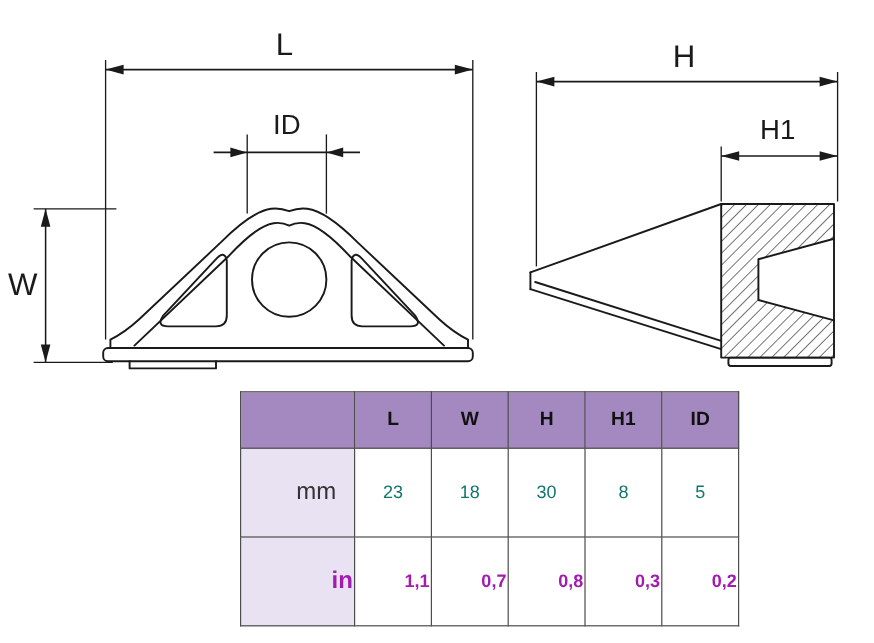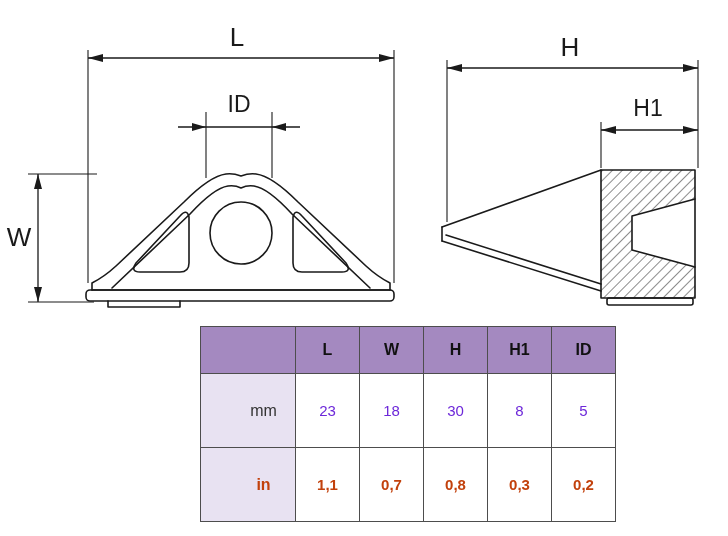--- a/index.html
+++ b/index.html
@@ -18,25 +18,25 @@
   .thin{stroke:var(--line);fill:none;stroke-width:1.1;}
   .dim{stroke:var(--line);fill:none;stroke-width:1.3;}
   .head{fill:var(--line);stroke:none;}
   .hatch-line{stroke:var(--line);stroke-width:1;}
   .dim-label{fill:var(--line);font-family:"Liberation Sans",sans-serif;font-size:26px;}
   .dim-label.small{font-size:23px;}
 
   
   .spec-table{position:absolute;left:200px;top:326px;border-collapse:collapse;table-layout:fixed;}
   .spec-table td{border:1px solid var(--tbl-border);text-align:center;vertical-align:middle;
-    width:61px;background:#ffffff;color:#6d28d9;font-size:15px;}
+    width:61px;background:#ffffff;color:#0f766e;font-size:15px;}
   .spec-table tr.hdr td{height:44px;background:var(--header-bg);font-weight:bold;font-size:16px;color:#111;}
   .spec-table tr.data td{height:71px;}
-  .spec-table td.rowlab{background:var(--label-bg);font-size:16px;color:#333;padding-left:32px;}
-  .spec-table tr.bold td{font-weight:bold;color:#c2410c;}
+  .spec-table td.rowlab{background:var(--label-bg);font-size:20px;color:#333;padding-left:32px;}
+  .spec-table tr.bold td{font-weight:bold;color:#a21caf;text-align:right;}
 </style>
 </head>
 <body>
 
 <div class="page">
 
   <svg width="728" height="536" viewBox="0 0 728 536">
     <defs>
       <pattern id="hatch" patternUnits="userSpaceOnUse" width="7" height="7" patternTransform="rotate(45)">
         <line class="hatch-line" x1="0" y1="0" x2="0" y2="7"></line>

